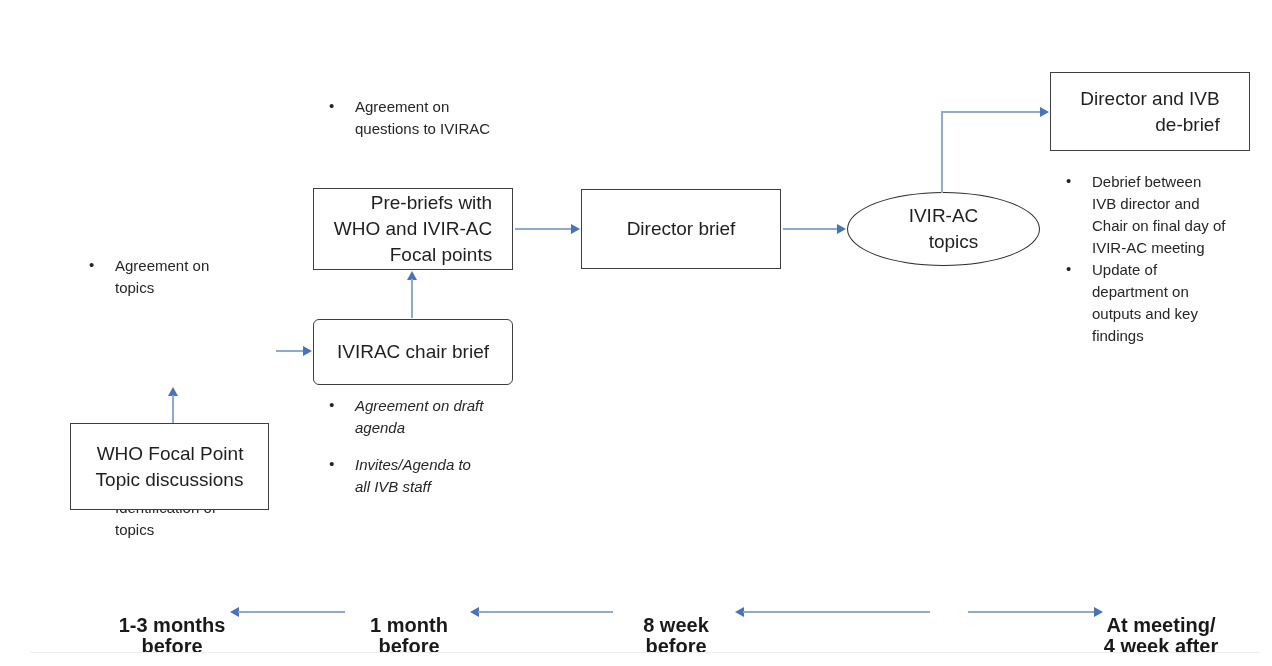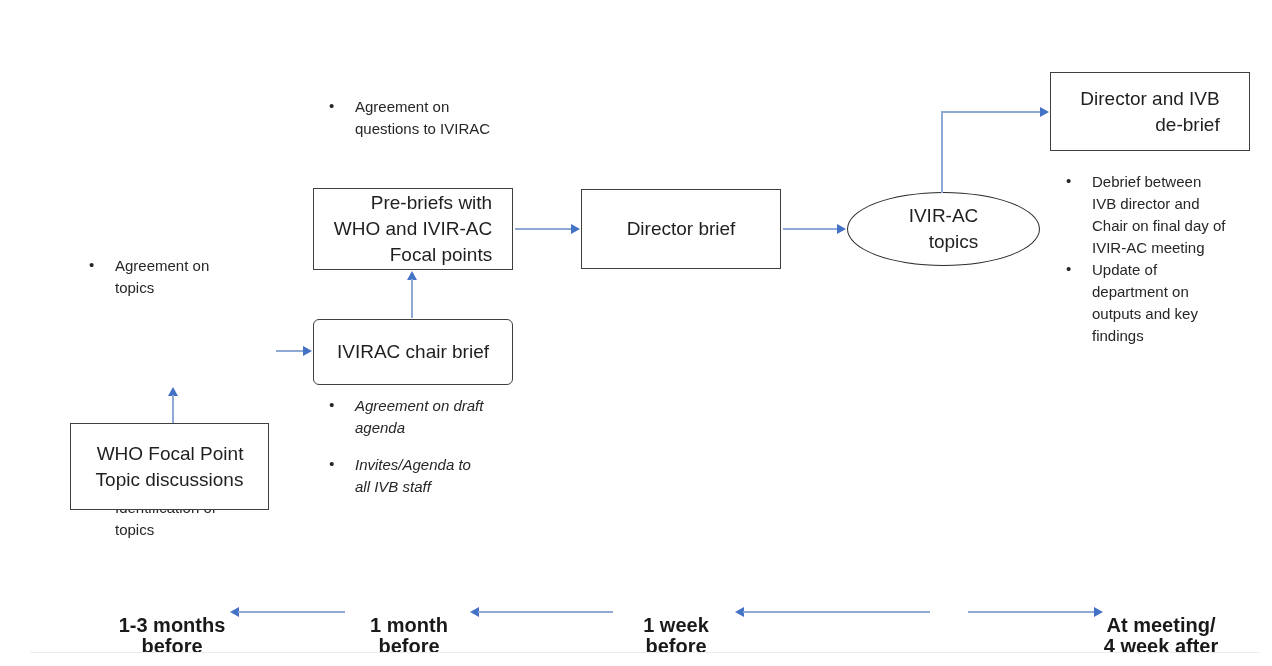--- a/index.html
+++ b/index.html
@@ -169,21 +169,21 @@
   <div class="arr elbow" style="left:937px; top:107px;">
     <i class="shaft-v"></i>
     <i class="shaft-h"></i>
     <i class="head"></i>
   </div>
 
   <div class="tl-label" style="left:107px;">1-3 months
 before</div>
   <div class="tl-label" style="left:344px;">1 month
 before</div>
-  <div class="tl-label" style="left:611px;">1 week
+  <div class="tl-label" style="left:611px;">8 week
 before</div>
   <div class="tl-label" style="left:1096px;">At meeting/
 4 week after</div>
 
   <div class="arr h left" style="left:230px; top:607px; width:115px;">
     <i class="head"></i>
     <i class="shaft"></i>
   </div>
 
   <div class="arr h left" style="left:470px; top:607px; width:143px;">

